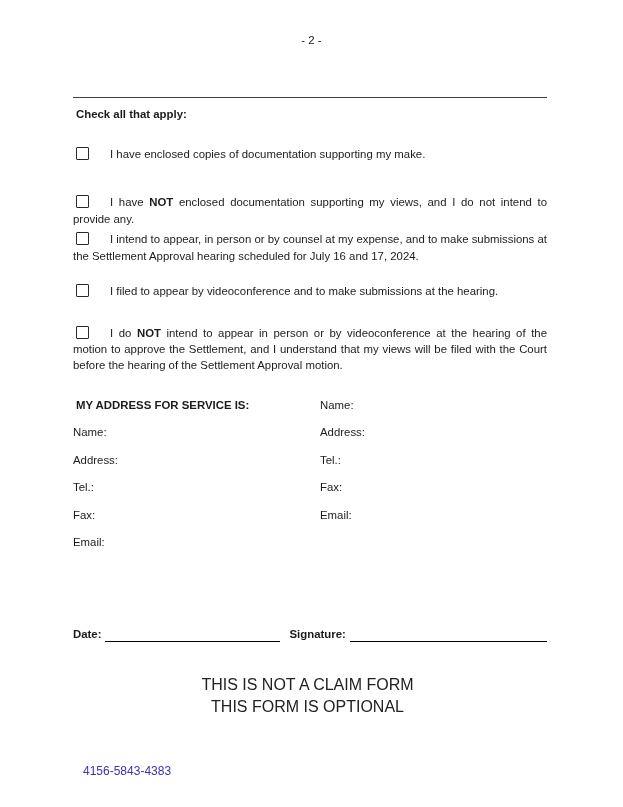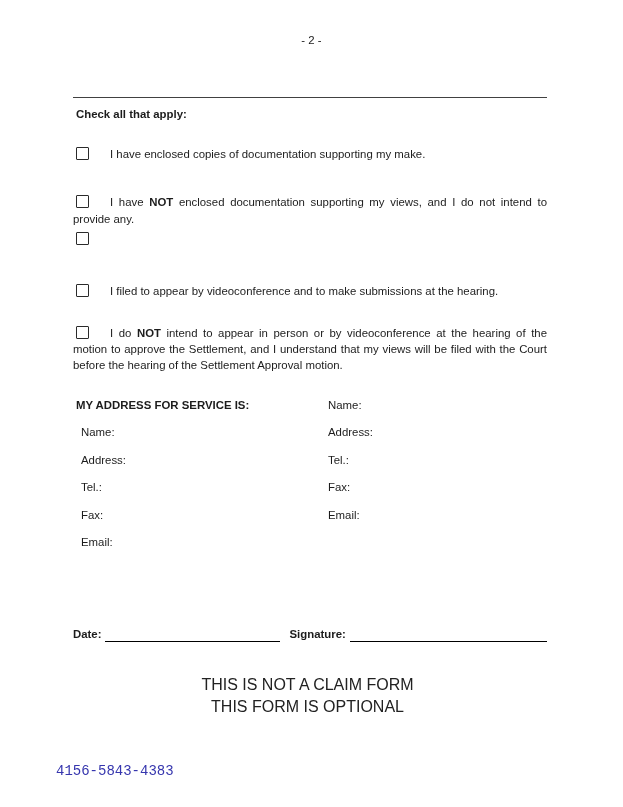--- a/index.html
+++ b/index.html
@@ -68,21 +68,21 @@
     display: grid;
     grid-template-columns: 244px 1fr;
     grid-template-rows: auto repeat(5, 27.5px);
   }
   .addr .heading {
     font-weight: bold;
     line-height: 15px;
     padding-bottom: 12px;
   }
   .addr .heading.right-col { max-width: 235px; }
-  .addr .fcell { line-height: 14px; margin-left: 8px; }
+  .addr .fcell { line-height: 14px; }
   .addr .left-col { padding-left: 3px; }
   .sig-row {
     position: absolute;
     top: 627px; left: 73px; right: 76px;
     display: flex;
     align-items: flex-end;
     font-weight: bold;
     line-height: 15px;
   }
   .sig-label { white-space: nowrap; }
@@ -96,45 +96,44 @@
   .notice {
     position: absolute;
     top: 674px; left: 0; right: 8px;
     text-align: center;
     font-size: 16px;
     line-height: 22px;
     color: #222;
   }
   .footer-id {
     position: absolute;
-    top: 765px; left: 56px;
-    font-size: 14px;
+    top: 765px; left: 83px;
+    font-size: 12px;
     line-height: 12px;
     color: var(--footer-blue);
-    font-family: Liberation Mono, monospace;
   }
 </style>
 </head>
 <body>
 
 <div class="page">
 
   <div class="page-number">- 2 -</div>
 
   <div class="rule"></div>
 
   <div class="intro">Check all that apply:</div>
 
   <div class="checklist">
 
     <p class="cb-para p0"><span class="checkbox"></span><span>I have enclosed copies of documentation supporting my make.</span><span class="bold"></span><span></span></p>
 
     <p class="cb-para p1"><span class="checkbox"></span><span>I have </span><span class="bold">NOT</span><span> enclosed documentation supporting my views, and I do not intend to provide any.</span></p>
 
-    <p class="cb-para p2"><span class="checkbox"></span><span class="bold"></span><span></span></p>
+    <p class="cb-para p2"><span class="checkbox"></span><span>I intend to appear, in person or by counsel at my expense, and to make submissions at the Settlement Approval hearing scheduled for July 16 and 17, 2024.</span><span class="bold"></span><span></span></p>
 
     <p class="cb-para p3"><span class="checkbox"></span><span>I filed to appear by videoconference and to make submissions at the hearing.</span><span class="bold"></span><span></span></p>
 
     <p class="cb-para p4 tight"><span class="checkbox"></span><span>I do </span><span class="bold">NOT</span><span> intend to appear in person or by videoconference at the hearing of the motion to approve the Settlement, and I understand that my views will be filed with the Court before the hearing of the Settlement Approval motion.</span></p>
 
   </div>
 
   <div class="addr">
     <div class="heading left-col">MY ADDRESS FOR SERVICE IS:</div>
 

